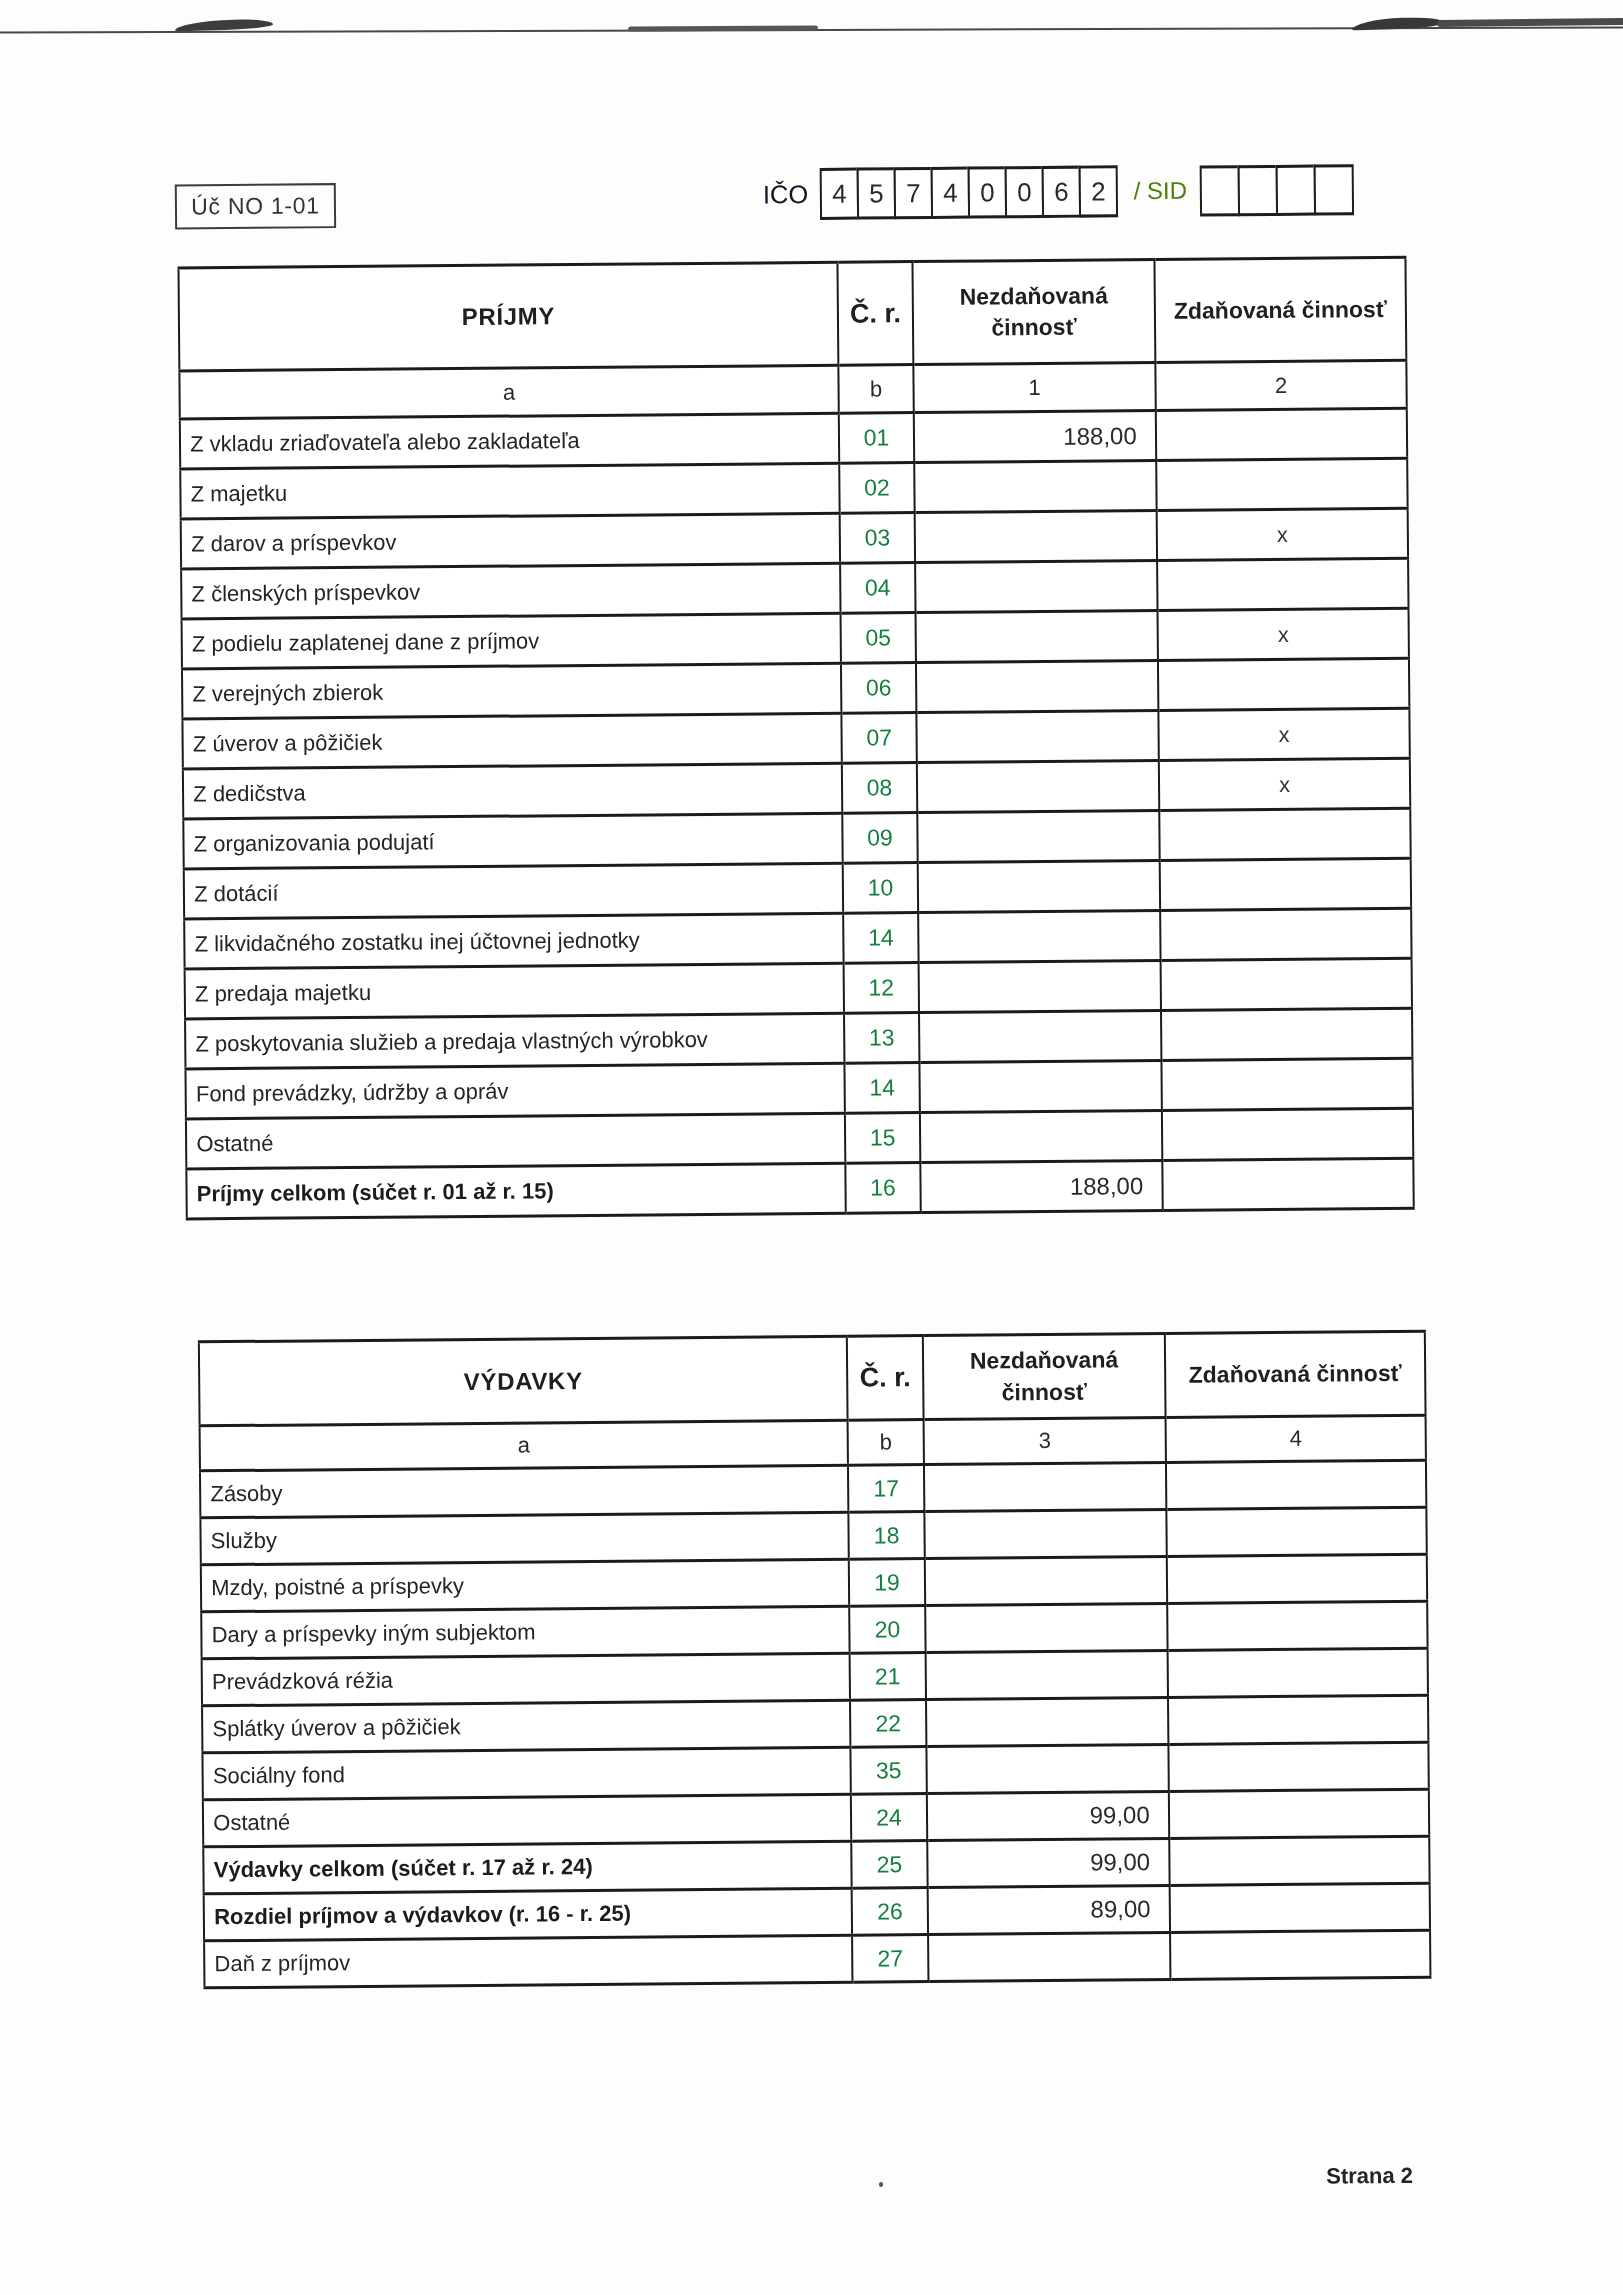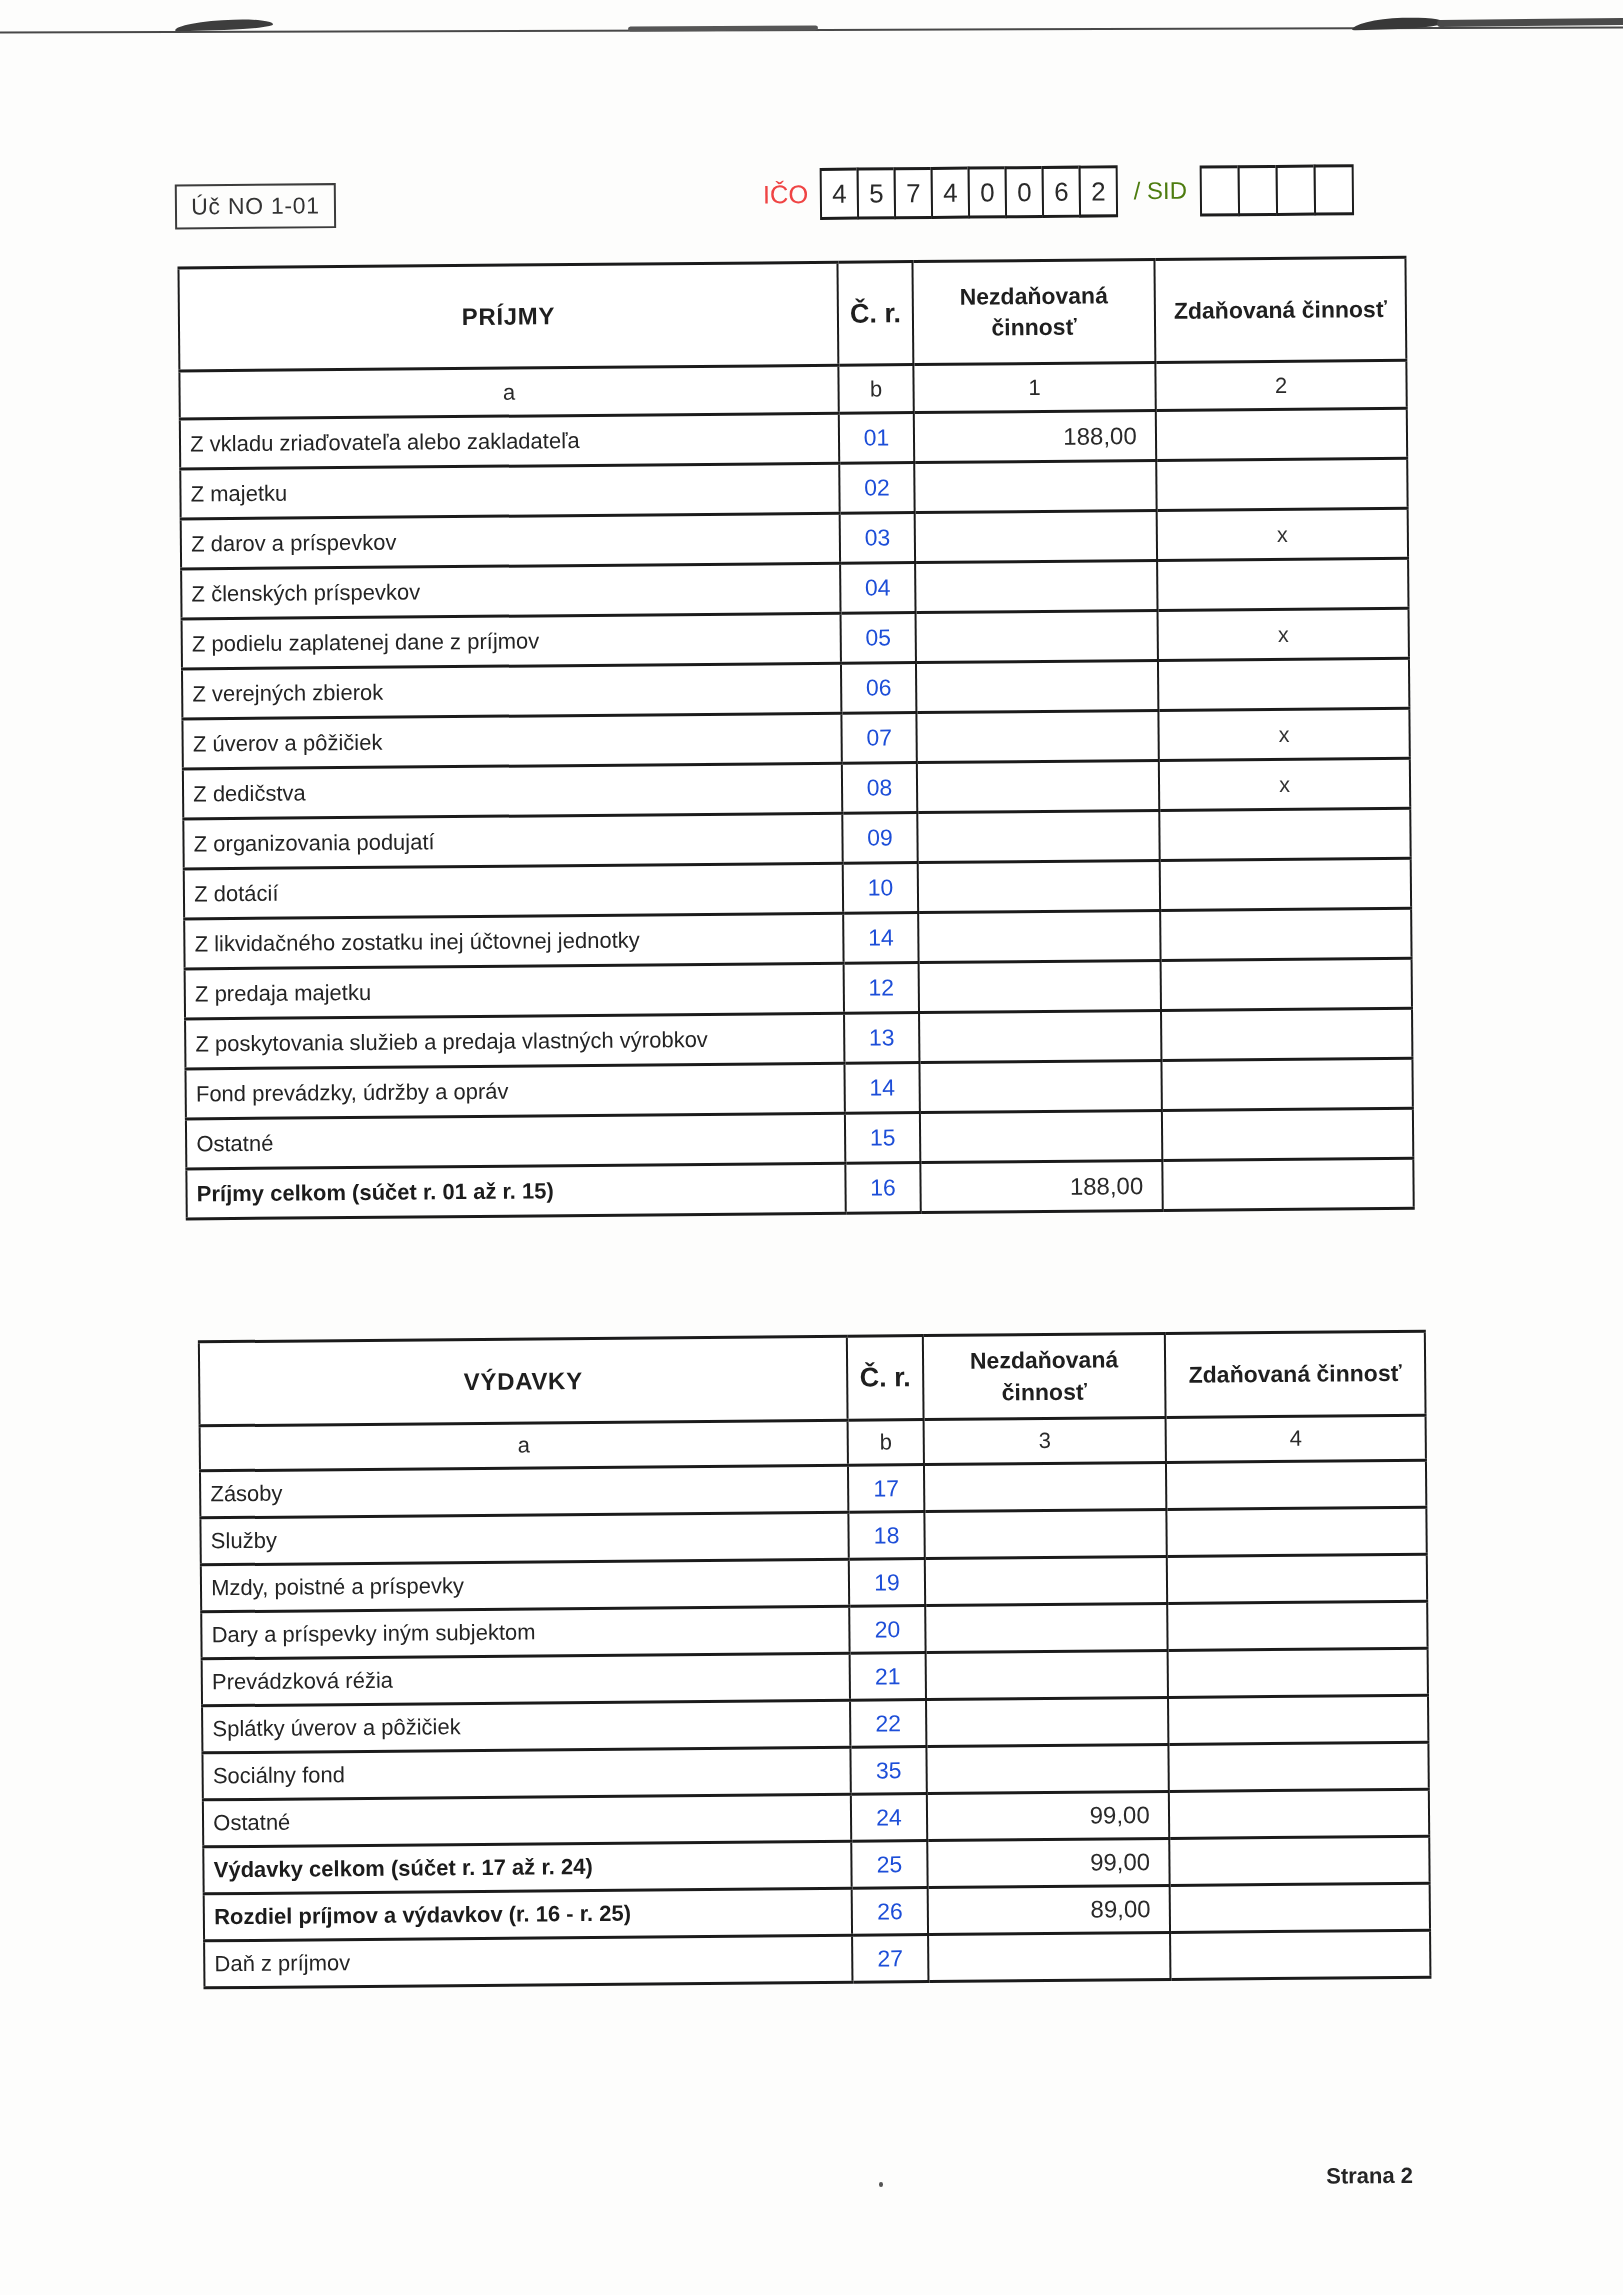--- a/index.html
+++ b/index.html
@@ -29,21 +29,21 @@
              transform:rotate(-0.5deg); transform-origin:812px 1126px; }
 
   
   .form-code-box {
     position:absolute; left:183px; top:179px; width:161px; height:45px;
     border:2px solid #3c3c3c; border-bottom-width:2.6px;
     display:flex; align-items:center; justify-content:center;
     font-size:23px; color:#333; letter-spacing:0.7px;
   }
   .ico-row { position:absolute; left:771px; top:168px; display:flex; align-items:center; }
-  .ico-label { font-size:25.5px; color:#ef4444; margin-right:11.8px; }
+  .ico-label { font-size:25.5px; color:#0f172a; margin-right:11.8px; }
   .boxes { display:flex; }
   .cellbox {
     width:39px; height:52px; background:#fff;
     border:2px solid #1d1d1d; border-top-width:3.9px; border-bottom-width:3.9px;
     margin-left:-2px; display:flex; align-items:center; justify-content:center;
     font-size:26px; color:#2a2a2a;
   }
   .boxes .cellbox:first-child { margin-left:0; }
   .sid-label { font-size:24px; margin:0 13px 0 15.7px; color:#4d7c0f;text-align:center; }
   .sid .cellbox { width:40px; height:51px; border-width:3.3px 2px; }
@@ -67,21 +67,21 @@
   .t2 tbody td { height:47px; }
 
   tr.main-head th { text-align:center; vertical-align:middle; font-weight:bold; color:#1f1f1f; }
   th.title { font-size:24px; letter-spacing:0.7px; }
   th.crh   { font-size:27px; }
   th.unh   { font-size:23px; padding:0 23px; line-height:1.35; }
   th.txh   { font-size:23px; padding:0 5.2px; }
   tr.sub-head th { text-align:center; font-size:22px; color:#2a2a2a; }
 
   td.c-a { font-size:22px; color:#242424; padding-left:9.2px; vertical-align:middle; }
-  td.c-b { font-size:23px; color:#1d4ed8; text-align:center; vertical-align:middle; }
+  td.c-b { font-size:23px; color:#15803d; text-align:center; vertical-align:middle; }
   td.c-1 { font-size:24px; color:#2a2a2a; text-align:right; padding-right:18.3px; vertical-align:middle; }
   td.c-2 { font-size:21.6px; color:#333; text-align:center; vertical-align:middle; }
   tr.bold td.c-a { font-weight:bold; color:#1c1c1c; }
 
   
   .page-footer {
     position:absolute; left:1317px; top:2168px;
     font-size:22px; font-weight:bold; color:#252525;text-align:right;
   }
 </style>

